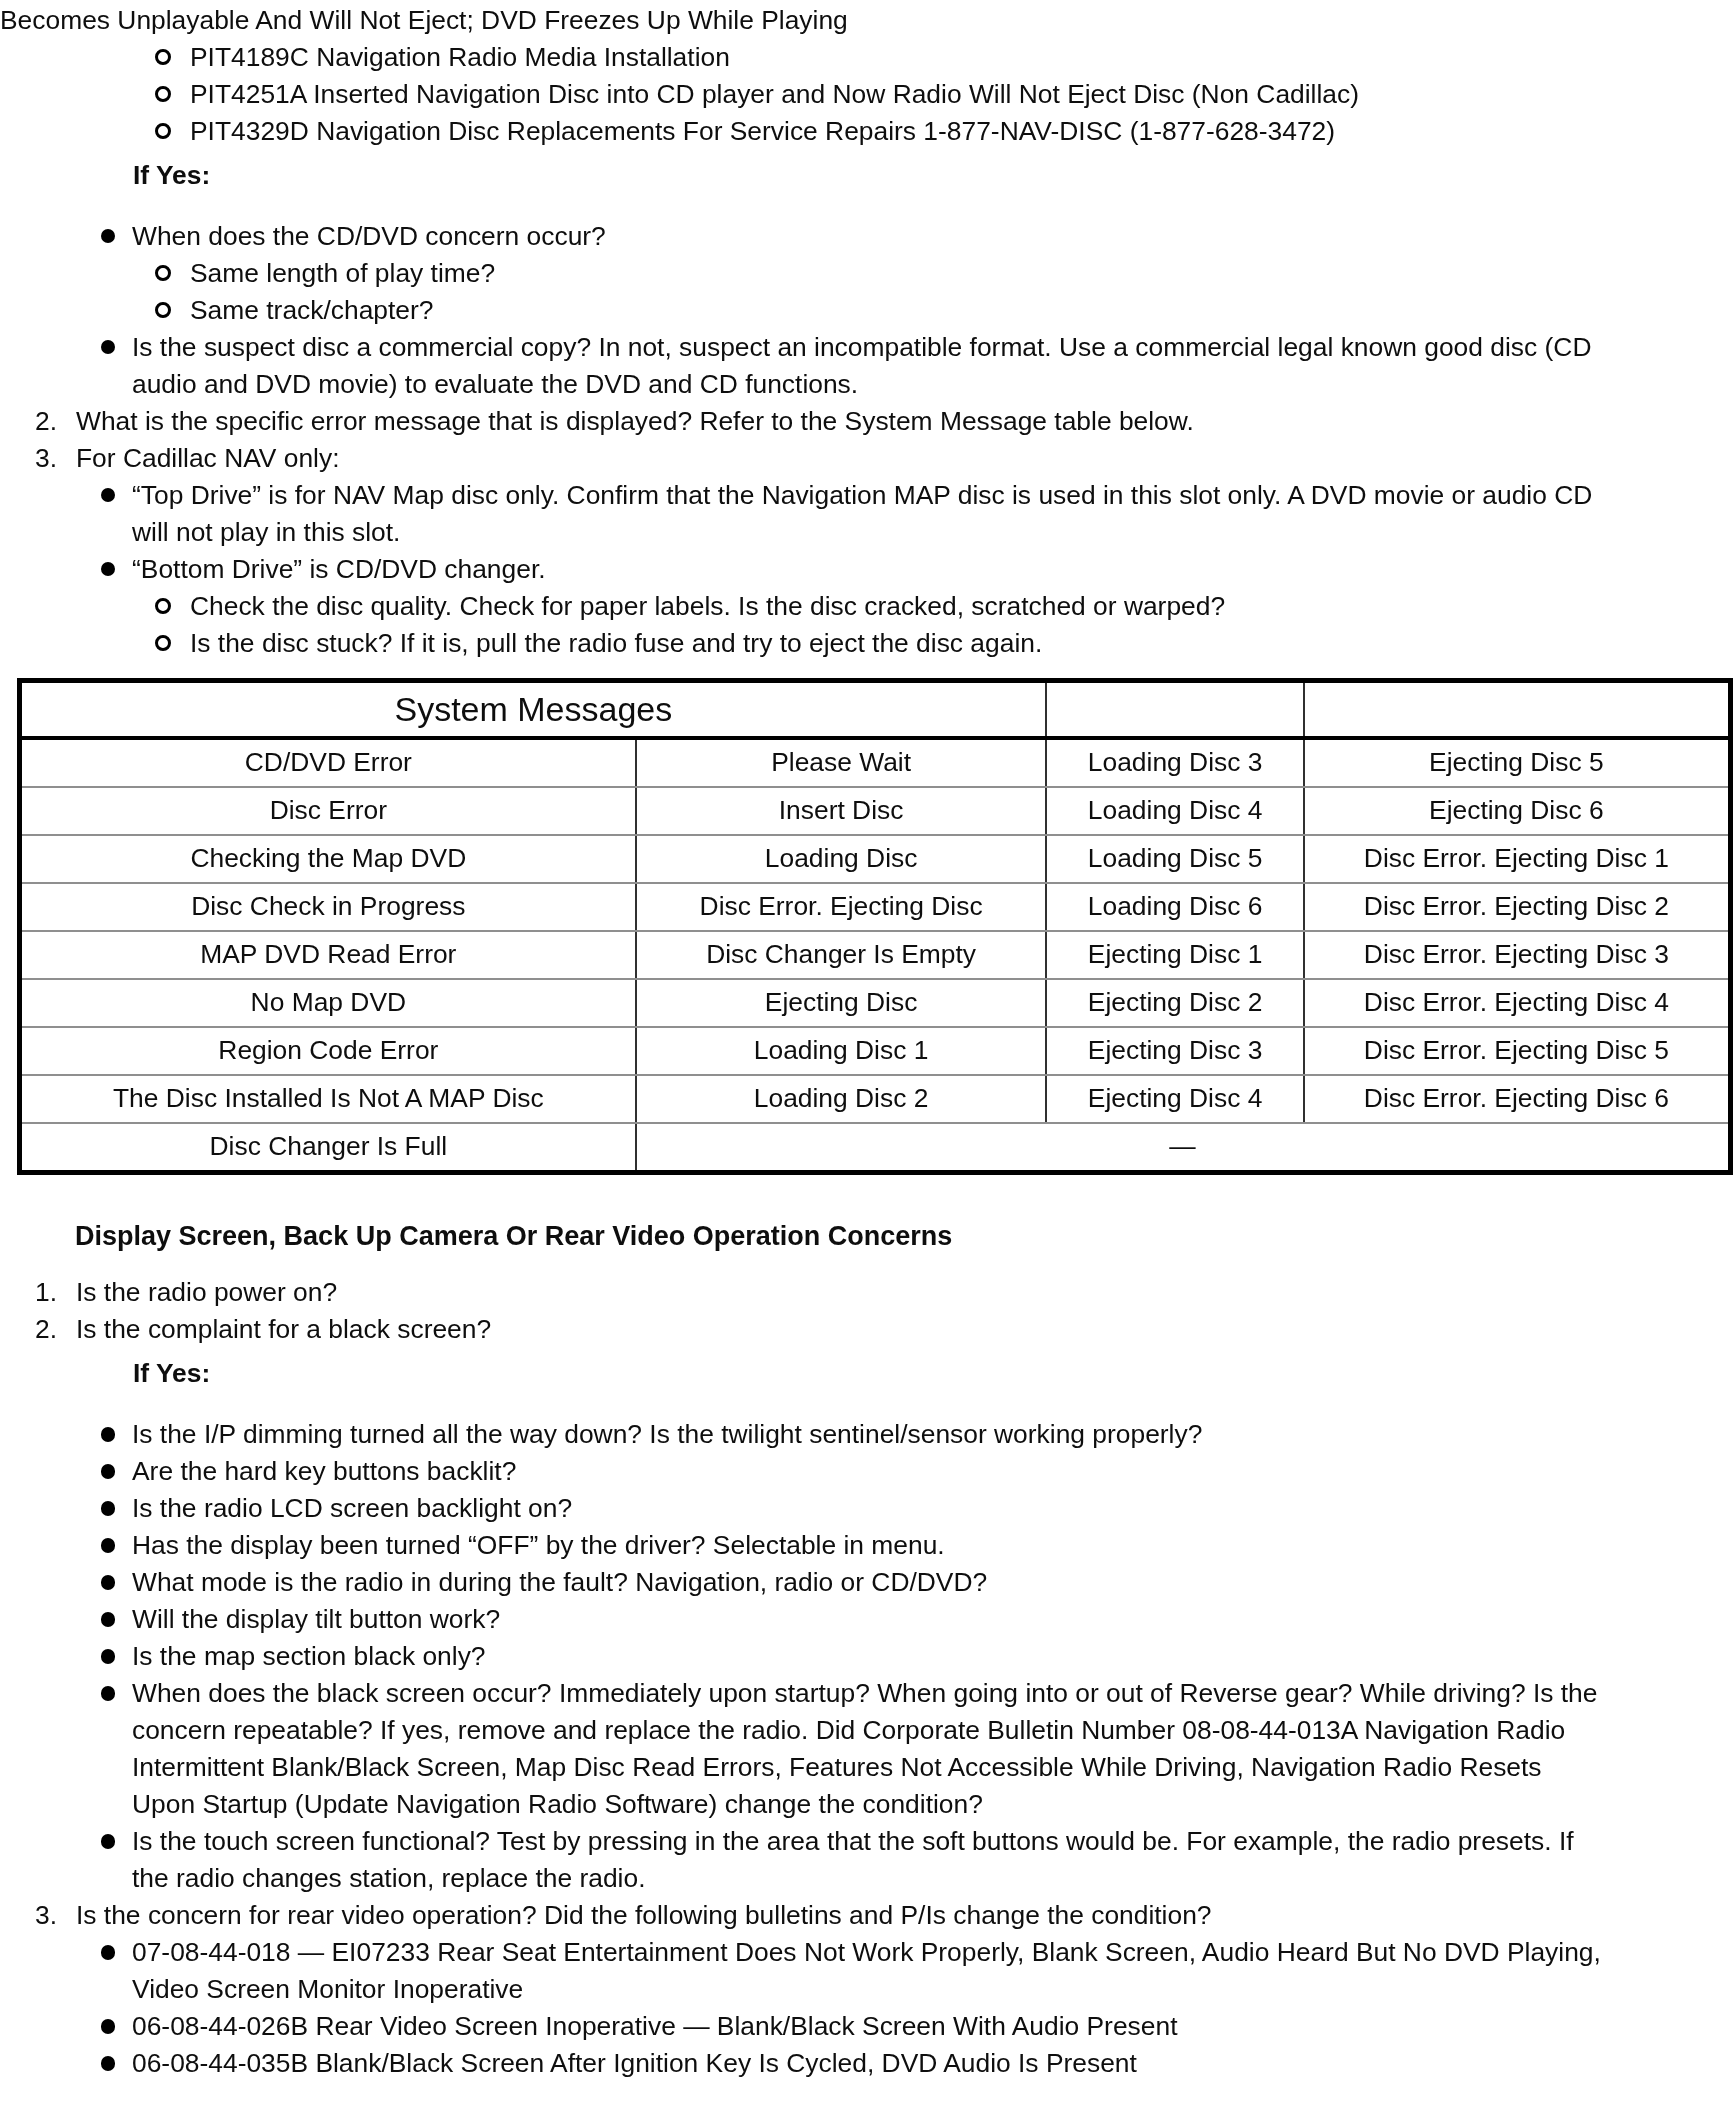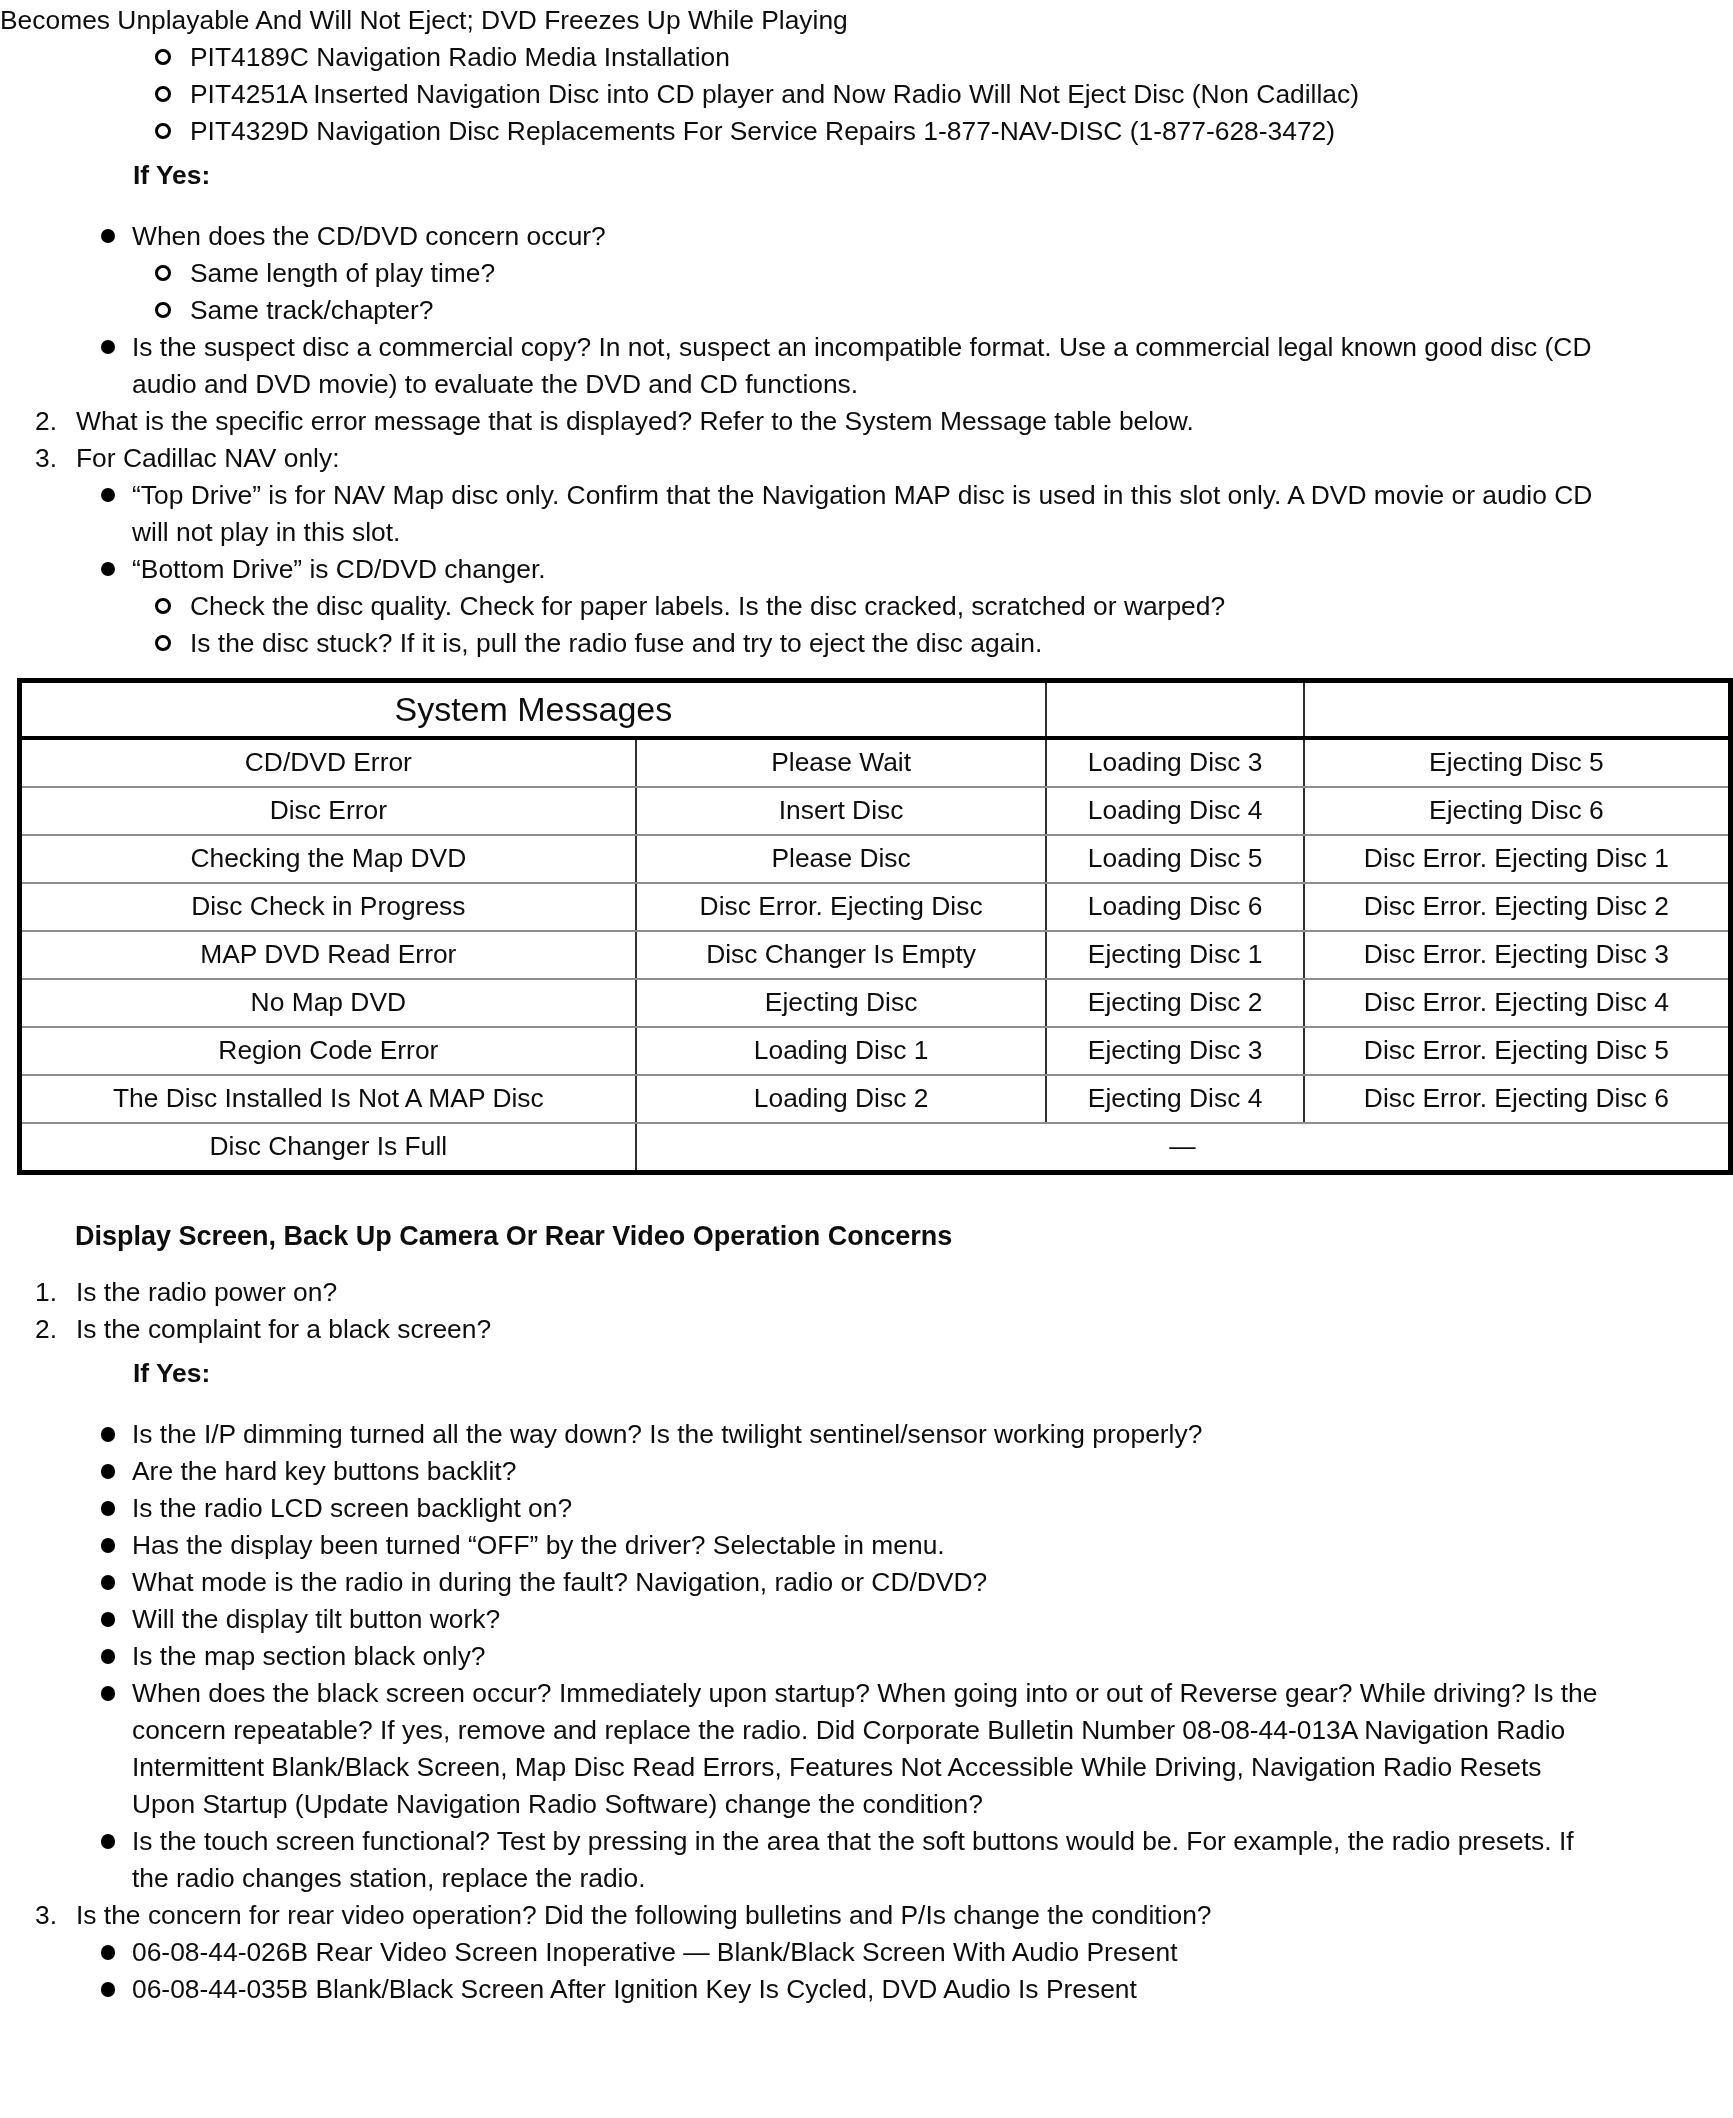--- a/index.html
+++ b/index.html
@@ -195,21 +195,21 @@
       <td>Ejecting Disc 5</td>
     </tr>
     <tr>
       <td>Disc Error</td>
       <td>Insert Disc</td>
       <td>Loading Disc 4</td>
       <td>Ejecting Disc 6</td>
     </tr>
     <tr>
       <td>Checking the Map DVD</td>
-      <td>Please Disc</td>
+      <td>Loading Disc</td>
       <td>Loading Disc 5</td>
       <td>Disc Error. Ejecting Disc 1</td>
     </tr>
     <tr>
       <td>Disc Check in Progress</td>
       <td>Disc Error. Ejecting Disc</td>
       <td>Loading Disc 6</td>
       <td>Disc Error. Ejecting Disc 2</td>
     </tr>
     <tr>
@@ -286,20 +286,24 @@
   <div class="li-b1 multi">
     <span class="t">Is the touch screen functional? Test by pressing in the area that the soft buttons would be. For example, the radio presets. If
 the radio changes station, replace the radio.</span>
   </div>
 
   <div class="li-num">
     <span class="num">3.</span>
     <span class="t">Is the concern for rear video operation? Did the following bulletins and P/Is change the condition?</span>
   </div>
 
+  <div class="li-b1 multi">
+    <span class="t">07-08-44-018 — EI07233 Rear Seat Entertainment Does Not Work Properly, Blank Screen, Audio Heard But No DVD Playing,
+Video Screen Monitor Inoperative</span>
+  </div>
   <div class="li-b1">
     <span class="t">06-08-44-026B Rear Video Screen Inoperative — Blank/Black Screen With Audio Present</span>
   </div>
   <div class="li-b1">
     <span class="t">06-08-44-035B Blank/Black Screen After Ignition Key Is Cycled, DVD Audio Is Present</span>
   </div>
 
 </div>
 
 

